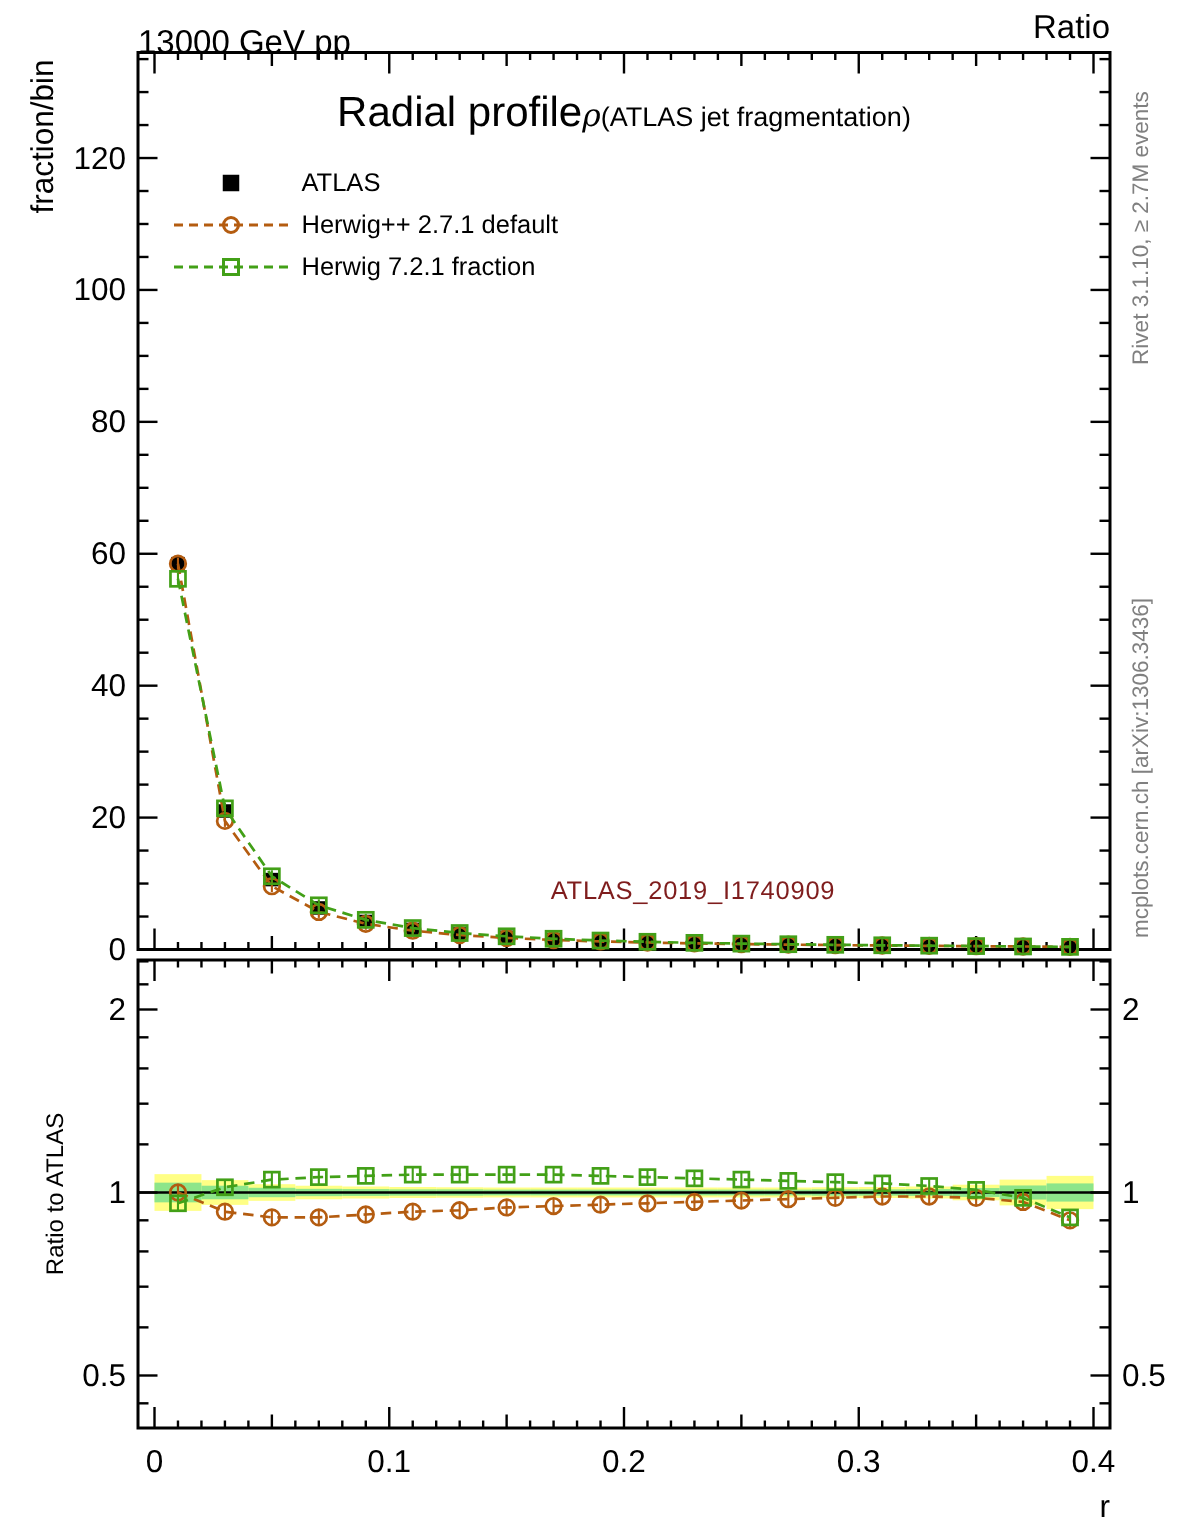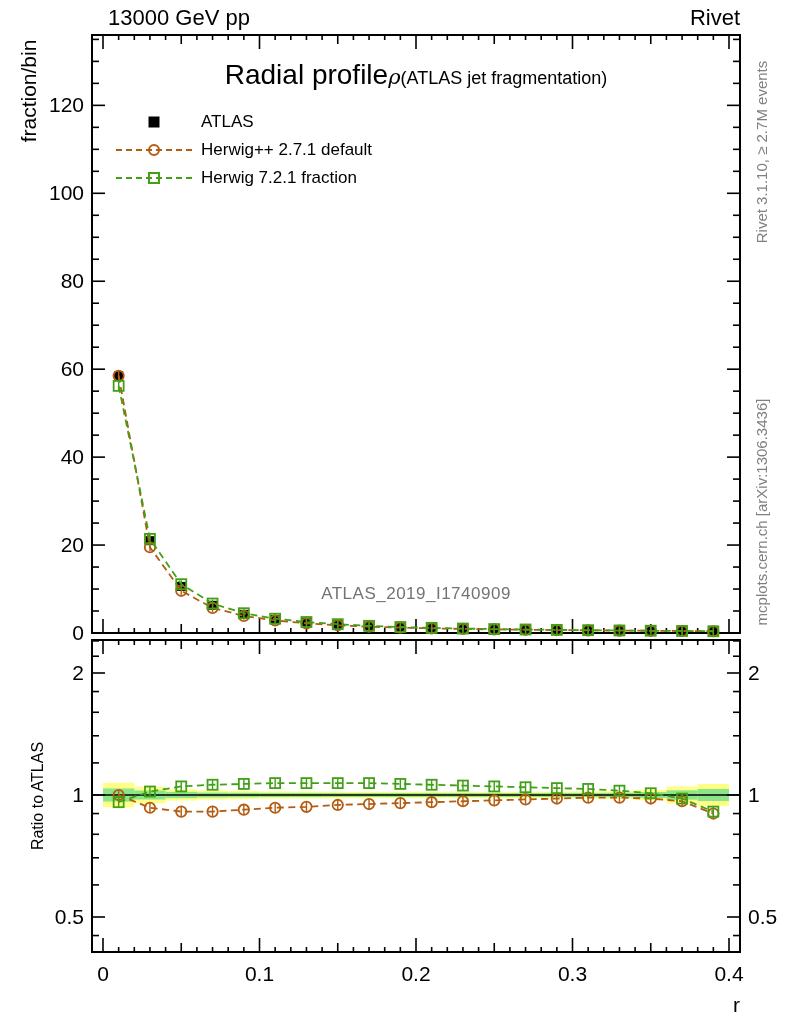--- a/index.html
+++ b/index.html
@@ -1,20 +1,20 @@
 <!DOCTYPE html>
 <html><head>
 <meta charset="utf-8">
 <style>
   html,body{margin:0;padding:0;background:#fff;}
   #fig{position:relative;width:786px;height:1024px;background:#fff;overflow:hidden;
        font-family:"Liberation Sans",sans-serif;color:#000;}
   .abs{position:absolute;}
   .hdr{font-size:22px;top:5px;white-space:nowrap;}
-  #hdr-left{left:108px;}
+  #hdr-left{left:92px;margin-top:10px;}
   #hdr-right{right:46px;}
   #title{left:92px;top:59px;width:648px;text-align:center;white-space:nowrap;}
   #title .t-main{font-size:28px;}
   #title .t-sym{font-size:21px;font-family:"DejaVu Serif",serif;font-style:italic;}
   #title .t-sub{font-size:18px;}
   #legend{left:114px;top:108px;}
   .lg-row{display:flex;align-items:center;height:28px;}
   .lg-swatch{position:relative;width:80px;height:28px;flex:0 0 80px;}
   .lg-line{position:absolute;left:2px;right:2px;top:13px;border-top:2px dashed #000;}
   .lg-mark{position:absolute;left:50%;top:50%;transform:translate(-50%,-50%);box-sizing:border-box;}
@@ -29,21 +29,21 @@
   #note-bot{left:761px;top:512px;font-size:15px;}
   #watermark{left:92px;top:584px;width:648px;text-align:center;font-size:17px;letter-spacing:.5px;}
   #xlab{left:640px;top:993px;width:100px;text-align:right;font-size:21px;}
   svg text{font-family:"Liberation Sans",sans-serif;font-size:21px;fill:#000;}
 </style>
 </head>
 <body>
 
 <div id="fig">
   <div id="hdr-left" class="abs hdr">13000 GeV pp</div>
-  <div id="hdr-right" class="abs hdr">Rivet</div>
+  <div id="hdr-right" class="abs hdr">Ratio</div>
 
   <svg id="chart" class="abs" width="786" height="1024" viewBox="0 0 786 1024" style="left:0;top:0;">
       <g>
         <rect x="103" y="782.7628014929264" width="31.30000000000001" height="24.474397014147257" fill="#ffff85"></rect>
         <rect x="134.3" y="786.7480765412057" width="31.299999999999983" height="16.503846917588646" fill="#ffff85"></rect>
         <rect x="165.6" y="789.4559575671376" width="31.299999999999983" height="11.088084865724776" fill="#ffff85"></rect>
         <rect x="196.89999999999998" y="790.482250824714" width="31.30000000000001" height="9.035498350571954" fill="#ffff85"></rect>
         <rect x="228.2" y="790.9976502998445" width="31.30000000000001" height="8.00469940031092" fill="#ffff85"></rect>
         <rect x="259.5" y="791.3420903216828" width="31.299999999999955" height="7.315819356634293" fill="#ffff85"></rect>
         <rect x="290.79999999999995" y="791.5145634319939" width="31.300000000000068" height="6.970873136012104" fill="#ffff85"></rect>
@@ -597,20 +597,20 @@
     </div>
     <div class="lg-row">
       <span class="lg-swatch">
         <span class="lg-line" id="lg-line-h7" style="border-top-color: rgb(66, 160, 23);"></span>
         <span class="lg-mark mk-osq" id="lg-mark-h7" style="border-color: rgb(66, 160, 23);"></span>
       </span>
       <span class="lg-label">Herwig 7.2.1 fraction</span>
     </div>
   </div>
 
-  <div id="watermark" class="abs" style="color: #737373;">ATLAS_2019_I1740909</div>
+  <div id="watermark" class="abs" style="color: #7f1d1d; padding-left: 46px;">ATLAS_2019_I1740909</div>
 
   <div id="ylab-main" class="abs vtext">fraction/bin</div>
   <div id="ylab-ratio" class="abs vtext">Ratio to ATLAS</div>
   <div id="note-top" class="abs vtext" style="color: rgb(128, 128, 128);">Rivet 3.1.10, ≥ 2.7M events</div>
   <div id="note-bot" class="abs vtext" style="color: rgb(128, 128, 128);">mcplots.cern.ch [arXiv:1306.3436]</div>
   <div id="xlab" class="abs">r</div>
 </div>
 
 </body></html>

